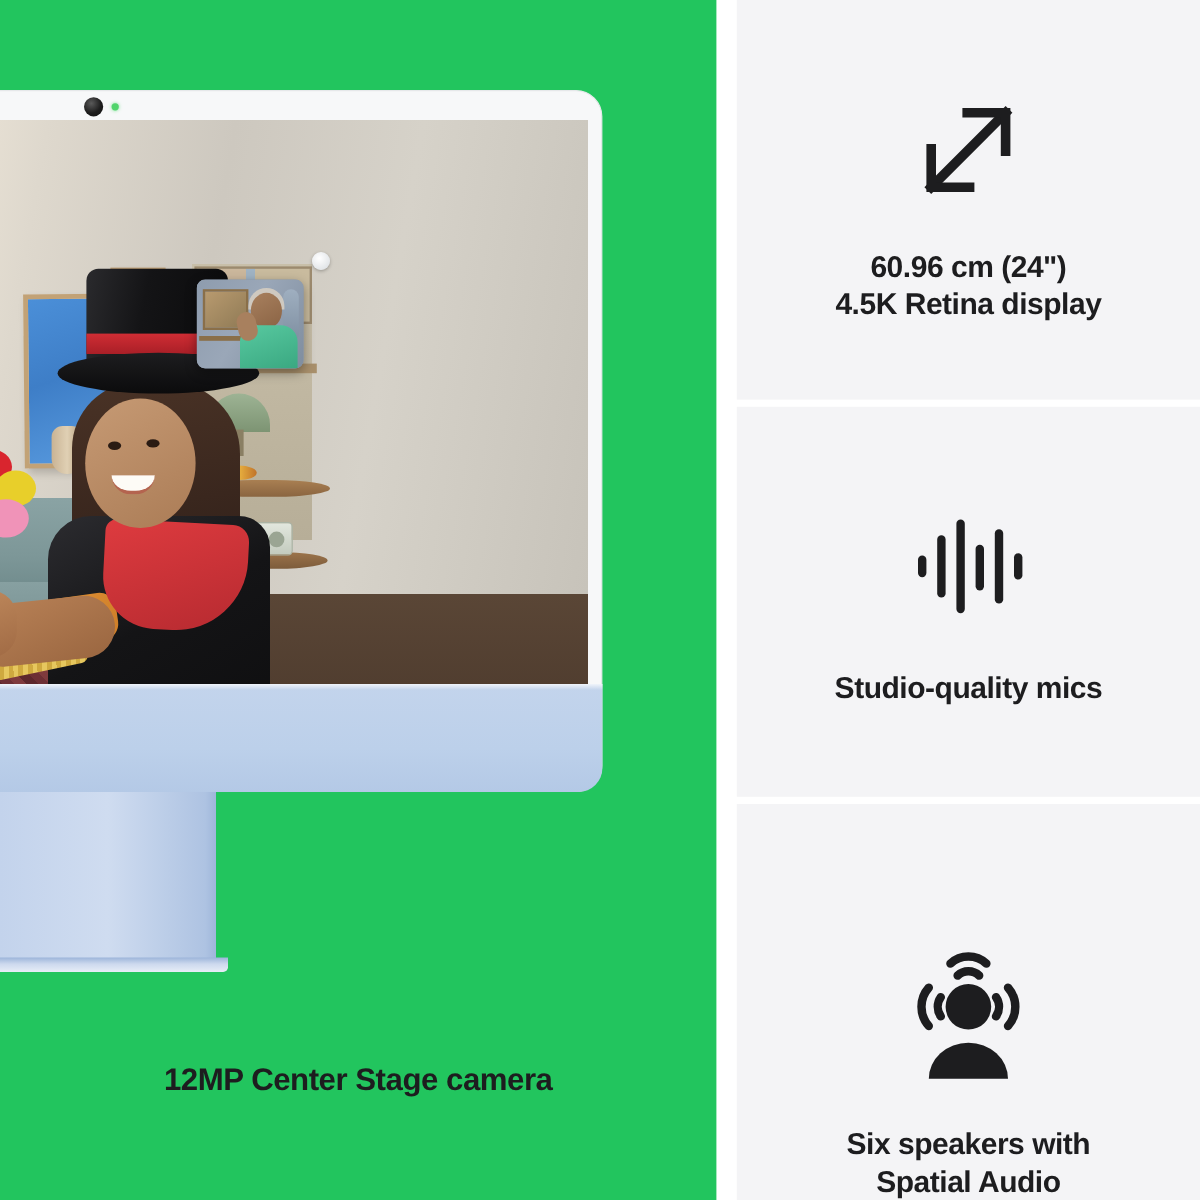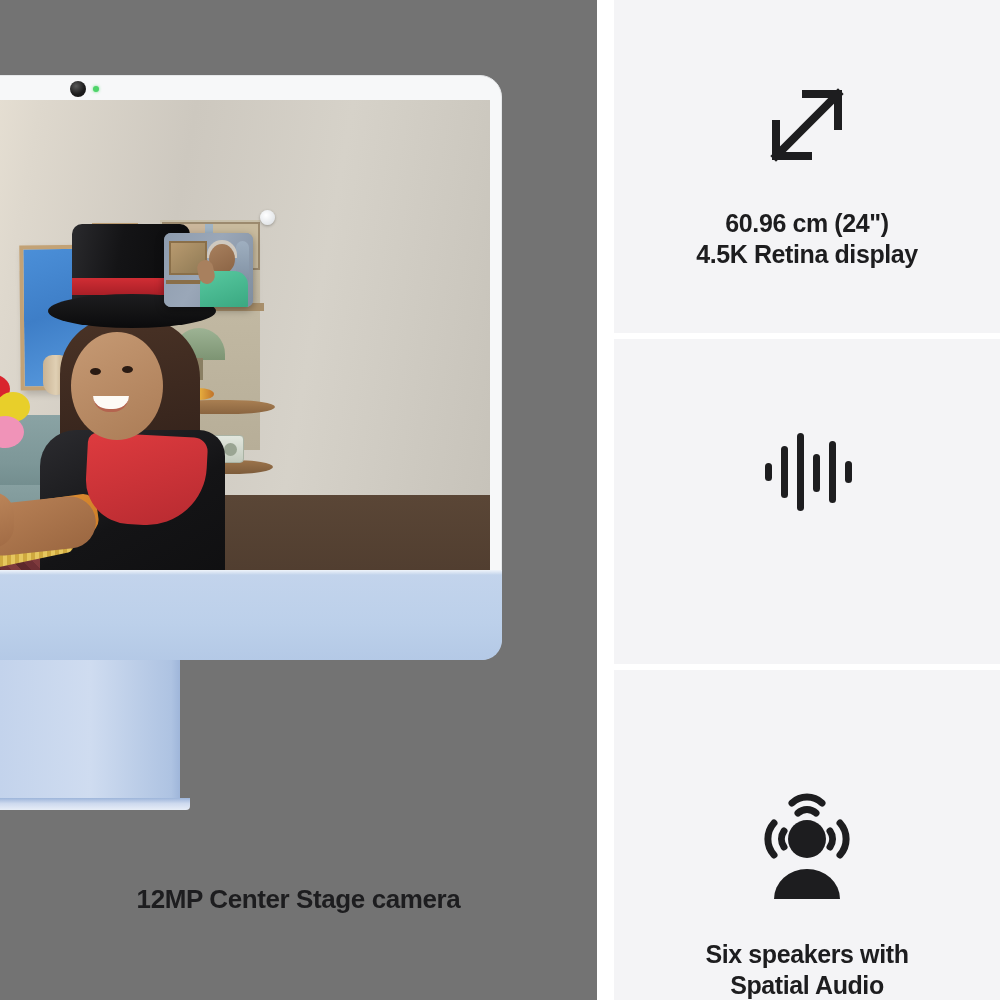--- a/index.html
+++ b/index.html
@@ -7,21 +7,21 @@
     width:1000px; height:1000px; overflow:hidden;
     background:#ffffff;
     font-family:"Liberation Sans","DejaVu Sans",sans-serif;
     -webkit-font-smoothing:antialiased;
   }
   .stage { position:relative; width:1000px; height:1000px; background:#ffffff; }
 
   
   .panel-left {
     position:absolute; left:0; top:0; width:597px; height:1000px;
-    background:#737373; overflow:hidden;
+    background:#22c55e; overflow:hidden;
   }
   .imac-bezel {
     position:absolute; left:-210px; top:75px; width:712px; height:585px;
     border-radius:22px;
     background:#f7f8f9;
     border:1px solid #e6e8ea;
   }
   
   .screen {
     position:absolute; left:-210px; top:100px; width:700px; height:470px;
@@ -386,20 +386,21 @@
           <g fill="#1d1d1f">
             <rect x="6" y="40" width="7" height="18" rx="3.5"></rect>
             <rect x="22" y="23" width="7" height="52" rx="3.5"></rect>
             <rect x="38" y="10" width="7" height="78" rx="3.5"></rect>
             <rect x="54" y="31" width="7" height="38" rx="3.5"></rect>
             <rect x="70" y="18" width="7" height="62" rx="3.5"></rect>
             <rect x="86" y="38" width="7" height="22" rx="3.5"></rect>
           </g>
         </svg>
       </div>
+      <div class="card-label">Studio-quality mics</div>
     </div>
 
     <div class="card card-3">
       <div class="icon-wrap">
         <svg width="118" height="118" viewBox="0 0 118 118" aria-hidden="true">
           <g fill="#1d1d1f">
             <circle cx="59" cy="52" r="19"></circle>
             <path d="M26 112 a33 30 0 0 1 66 0 z"></path>
           </g>
           <g fill="none" stroke="#1d1d1f" stroke-width="7" stroke-linecap="round">

